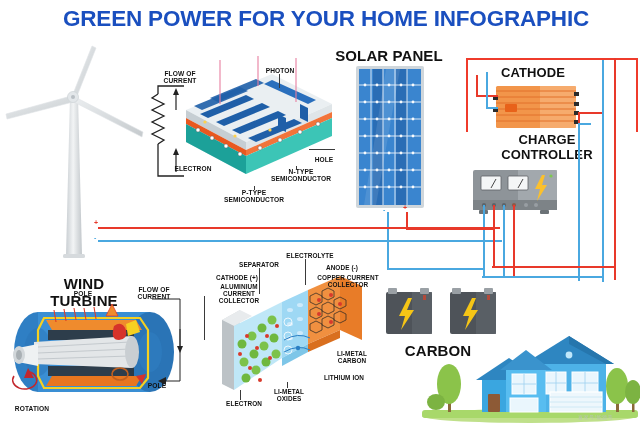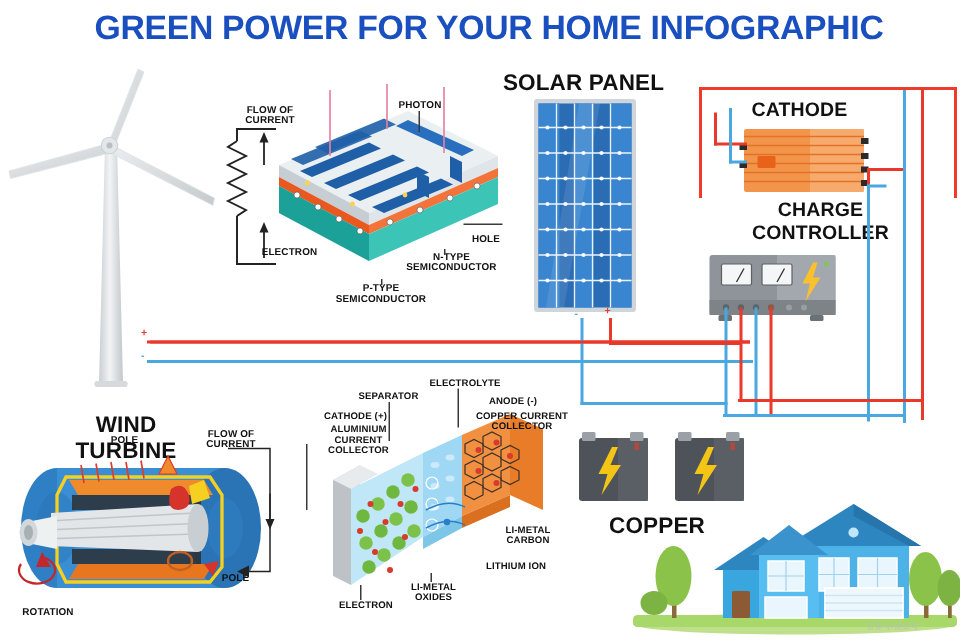--- a/index.html
+++ b/index.html
@@ -465,21 +465,21 @@
   <div class="abs" style="left:446px;top:288px;">
     <svg width="54" height="50" viewBox="0 0 54 50">
       <rect x="4" y="4" width="46" height="42" rx="2" fill="#4e5359"></rect>
       <rect x="30" y="4" width="20" height="42" fill="#5c6167" opacity=".85"></rect>
       <rect x="6" y="0" width="9" height="6" rx="1" fill="#9aa0a5"></rect>
       <rect x="38" y="0" width="9" height="6" rx="1" fill="#9aa0a5"></rect>
       <polygon points="26,10 17,28 23,28 19,42 32,22 25,22 30,10" fill="#f5c516"></polygon>
       <rect x="41" y="7" width="3" height="5" fill="#b24a3a"></rect>
     </svg>
   </div>
-  <div class="abs lbl lg" style="left:400px;top:343px;width:76px;">COPPER</div>
+  <div class="abs lbl lg" style="left:400px;top:343px;width:76px;">CARBON</div>
 
   <div class="abs" style="left:420px;top:320px;">
     <svg width="220" height="102" viewBox="0 0 220 102">
 
       <ellipse cx="110" cy="96" rx="108" ry="7" fill="#bfe08a"></ellipse>
       <rect x="2" y="90" width="216" height="8" rx="3" fill="#a8d86a"></rect>
 
       <rect x="28" y="72" width="3" height="20" fill="#8a6a3a"></rect>
       <ellipse cx="29" cy="64" rx="12" ry="20" fill="#8bc34a"></ellipse>
       <ellipse cx="16" cy="82" rx="9" ry="8" fill="#7cb342"></ellipse>

